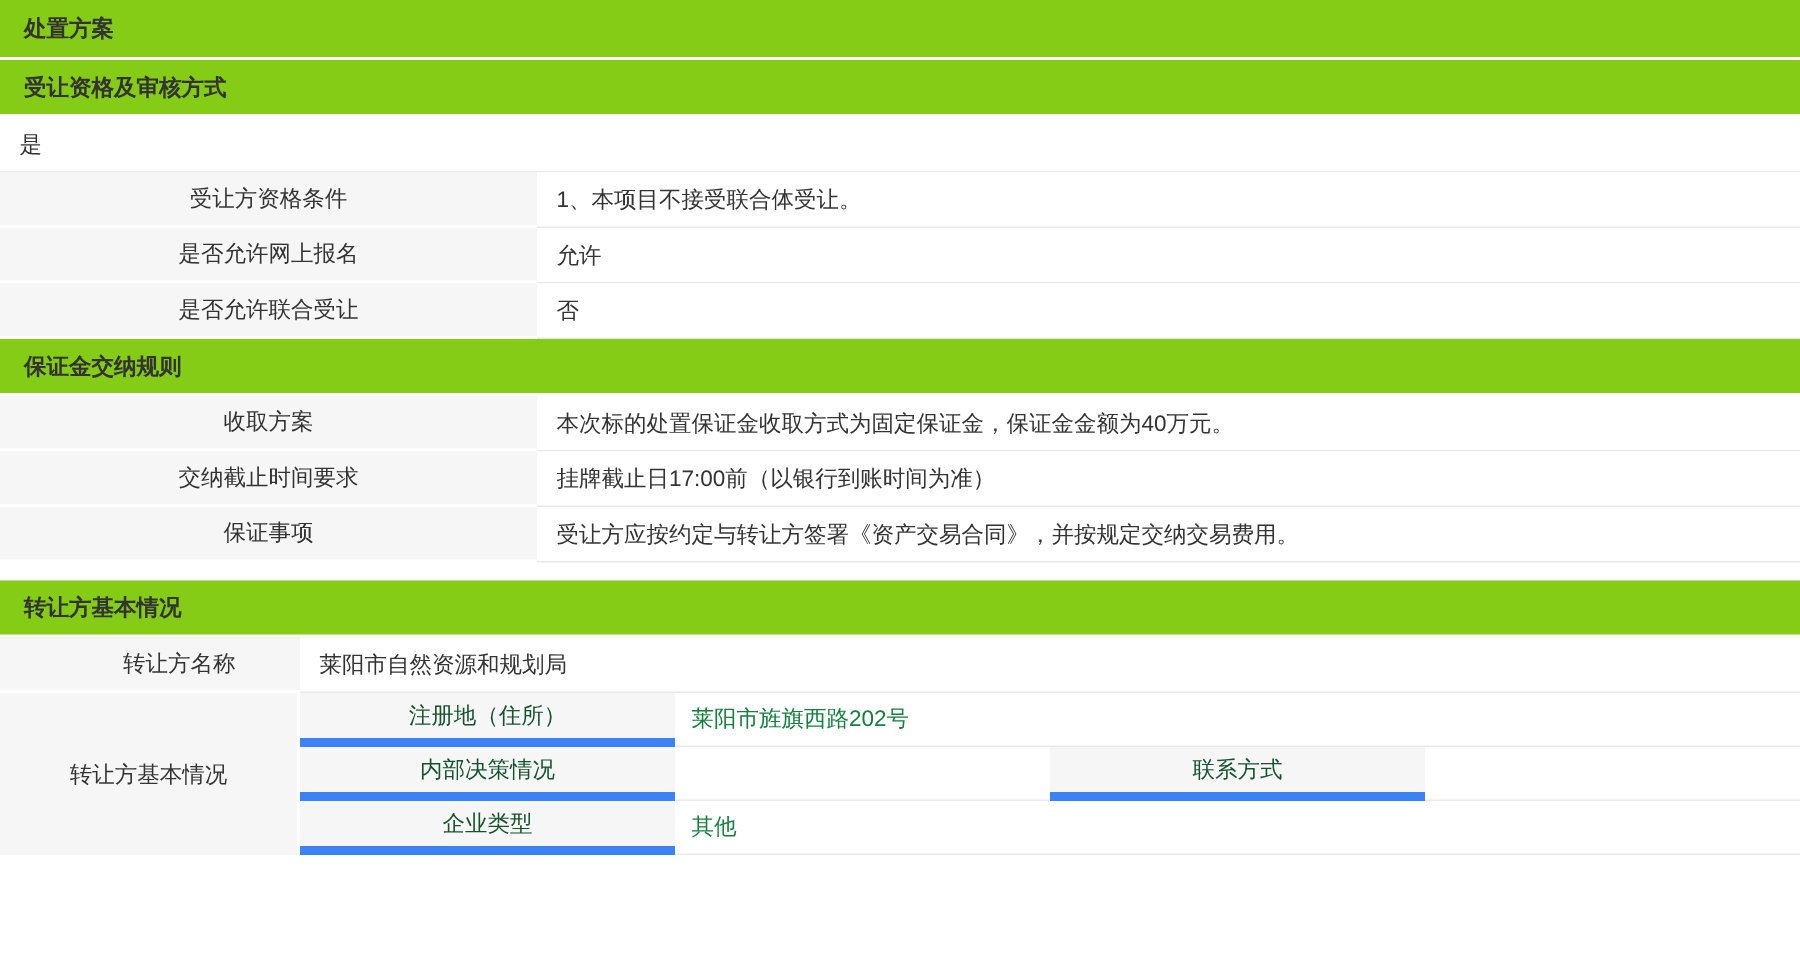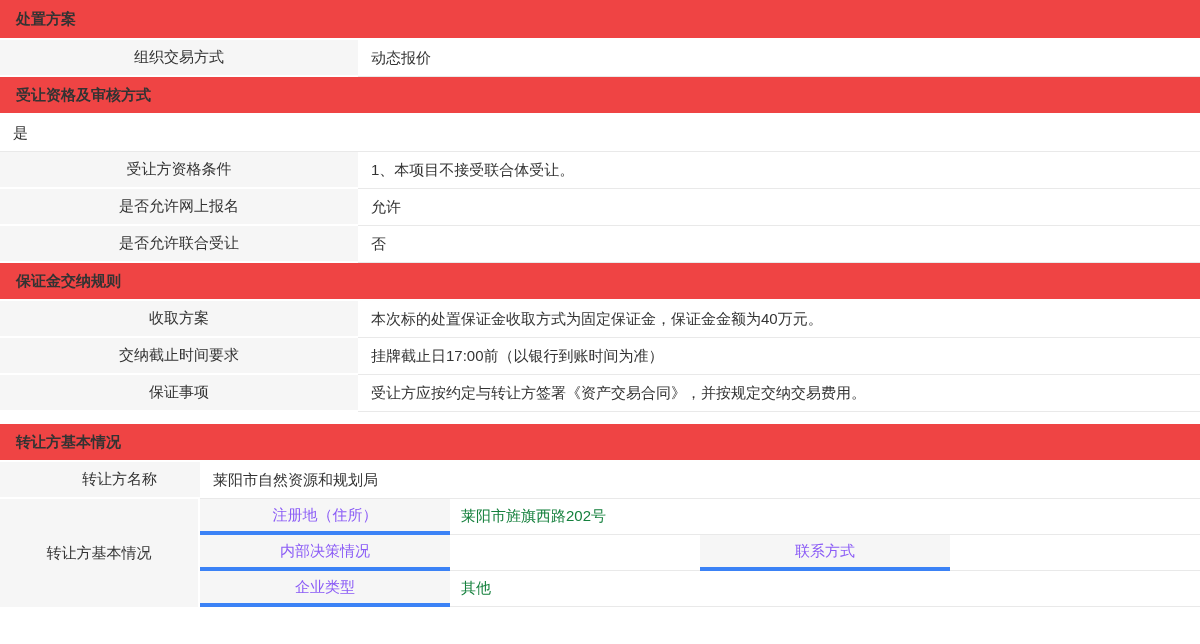--- a/index.html
+++ b/index.html
@@ -13,21 +13,21 @@
     height: 644px;
     overflow: hidden;
     background: #ffffff;
     color: #333;
     font-size: 15px;
   }
   
   .sec-h {
     box-sizing: border-box;
     height: 38px;
-    background: #ef4444;
+    background: #84cc16;
     border-bottom: 2px solid #ffffff;
     display: flex;
     align-items: center;
     padding-left: 16px;
     font-weight: bold;
     font-size: 15px;
     color: #333;
   }
   .sec-h.first { height: 40px; }
 
@@ -68,25 +68,25 @@
     align-items: center;
     justify-content: center;
     color: #333;
   }
   .group-rows { flex: 1; display: flex; flex-direction: column; }
   .g-row { display: flex; height: 36px; }
   .g-lbl {
     box-sizing: border-box;
     width: 250px;
     background: #f6f6f6;
-    border-bottom: 4px solid #3b82f6;
+    border-bottom: 6px solid #3b82f6;
     display: flex;
     align-items: center;
     justify-content: center;
-    color: #8b5cf6;
+    color: #14532d;
   }
   .g-val {
     box-sizing: border-box;
     width: 250px;
     background: #ffffff;
     border-bottom: 1px solid #e9e9e9;
     display: flex;
     align-items: center;
     padding-left: 11px;
     color: #15803d;
@@ -95,24 +95,20 @@
 </style>
 </head>
 <body>
 
 <div class="page">
 
   <section>
 
     <div class="sec-h first">处置方案</div>
 
-    <div class="row">
-      <div class="lbl">组织交易方式</div>
-      <div class="val">动态报价</div>
-    </div>
 
     <div class="sec-h">受让资格及审核方式</div>
 
     <div class="row">
       <div class="val">是</div>
     </div>
     <div class="row">
       <div class="lbl">受让方资格条件</div>
       <div class="val">1、本项目不接受联合体受让。</div>
     </div>

